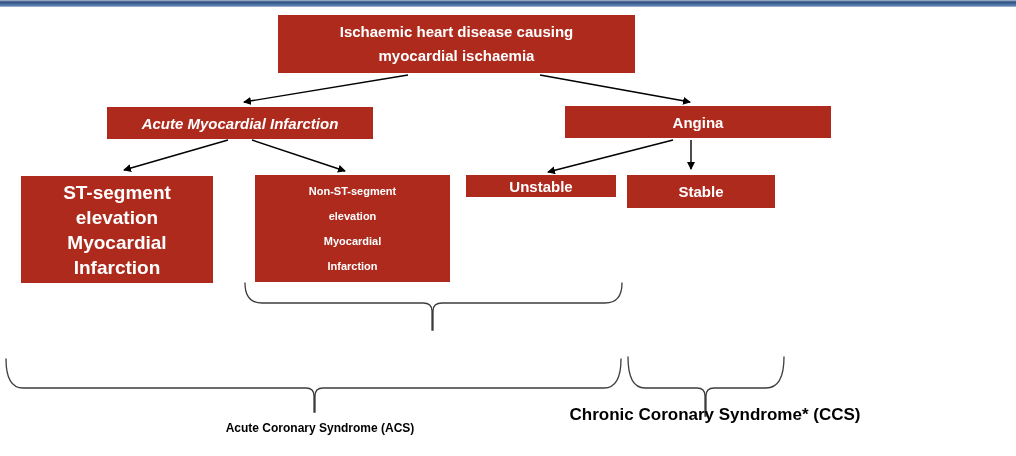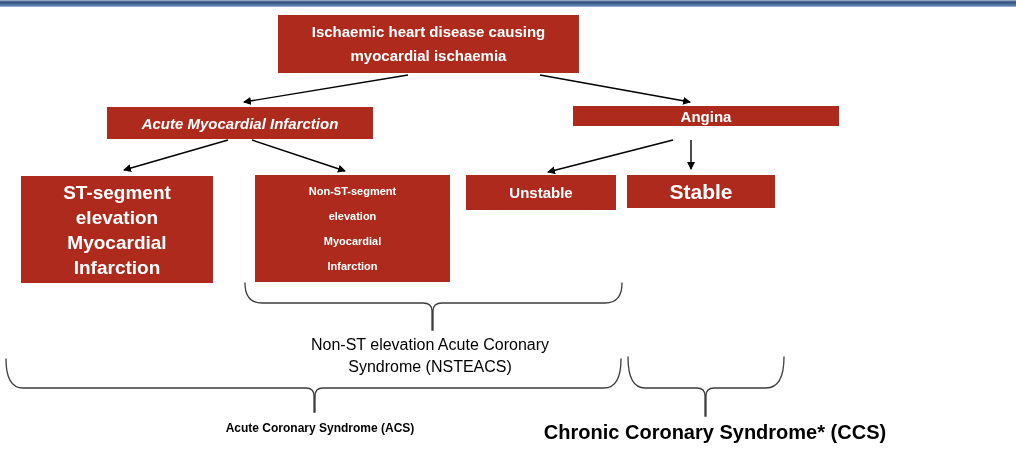--- a/index.html
+++ b/index.html
@@ -9,34 +9,34 @@
   }
   #topbar{
     position:absolute;left:0;top:0;width:1016px;height:7px;
     background:linear-gradient(to bottom,#aebfd6 0%,#2e4d7b 30%,#44699d 55%,#5a7fae 80%,#b9c6da 100%);
   }
   .node{
     position:absolute;display:flex;align-items:center;justify-content:center;
     background:#ad2a1d;color:#ffffff;font-weight:bold;text-align:center;
     white-space:pre-line;
   }
-  .node-root   {left:278px;top:15px;width:301px;height:58px;font-size:15px;line-height:24px;}
+  .node-root   {left:278px;top:15px;width:357px;height:58px;font-size:15px;line-height:24px;}
   .node-ami    {left:107px;top:107px;width:266px;height:32px;font-size:15px;font-style:italic;}
-  .node-angina {left:565px;top:106px;width:266px;height:20px;font-size:15px;margin-left:8px;}
+  .node-angina {left:565px;top:106px;width:266px;height:32px;font-size:15px;}
   .node-stemi  {left:21px;top:176px;width:192px;height:107px;font-size:19px;line-height:25px;}
   .node-nstemi {left:255px;top:175px;width:195px;height:107px;font-size:11px;line-height:25px;}
-  .node-unstable{left:466px;top:175px;width:150px;height:35px;font-size:15px;}
-  .node-stable {left:627px;top:175px;width:148px;height:33px;font-size:21px;}
+  .node-unstable{left:466px;top:175px;width:150px;height:22px;font-size:15px;}
+  .node-stable {left:627px;top:175px;width:148px;height:33px;font-size:15px;}
   .node-variant{left:863px;top:170px;width:139px;height:33px;font-size:15px;}
   .caption{
     position:absolute;color:#000;text-align:center;white-space:pre-line;
   }
   .caption-nsteacs{left:230px;top:334px;width:400px;font-size:16px;line-height:22px;font-weight:normal;}
   .caption-acs   {left:120px;top:421px;width:400px;font-size:12px;font-weight:bold;}
-  .caption-ccs   {left:515px;top:421px;width:400px;font-size:20px;font-weight:bold;}
+  .caption-ccs   {left:515px;top:405px;width:400px;font-size:17px;font-weight:bold;}
   svg.overlay{position:absolute;left:0;top:0;pointer-events:none;}
 </style>
 </head>
 <body>
 
 <div id="canvas">
 
   <div id="topbar"></div>
 
   <svg class="overlay" width="1016" height="456" viewBox="0 0 1016 456">
@@ -68,18 +68,16 @@
 elevation
 Myocardial
 Infarction</div>
   <div class="node node-nstemi">Non-ST-segment
 elevation
 Myocardial
 Infarction</div>
   <div class="node node-unstable">Unstable</div>
   <div class="node node-stable">Stable</div>
 
-  <div class="caption caption-nsteacs">Non-ST elevation Acute Coronary
-Syndrome (NSTEACS)</div>
   <div class="caption caption-acs">Acute Coronary Syndrome (ACS)</div>
   <div class="caption caption-ccs">Chronic Coronary Syndrome* (CCS)</div>
 
 </div>
 
 </body></html>

